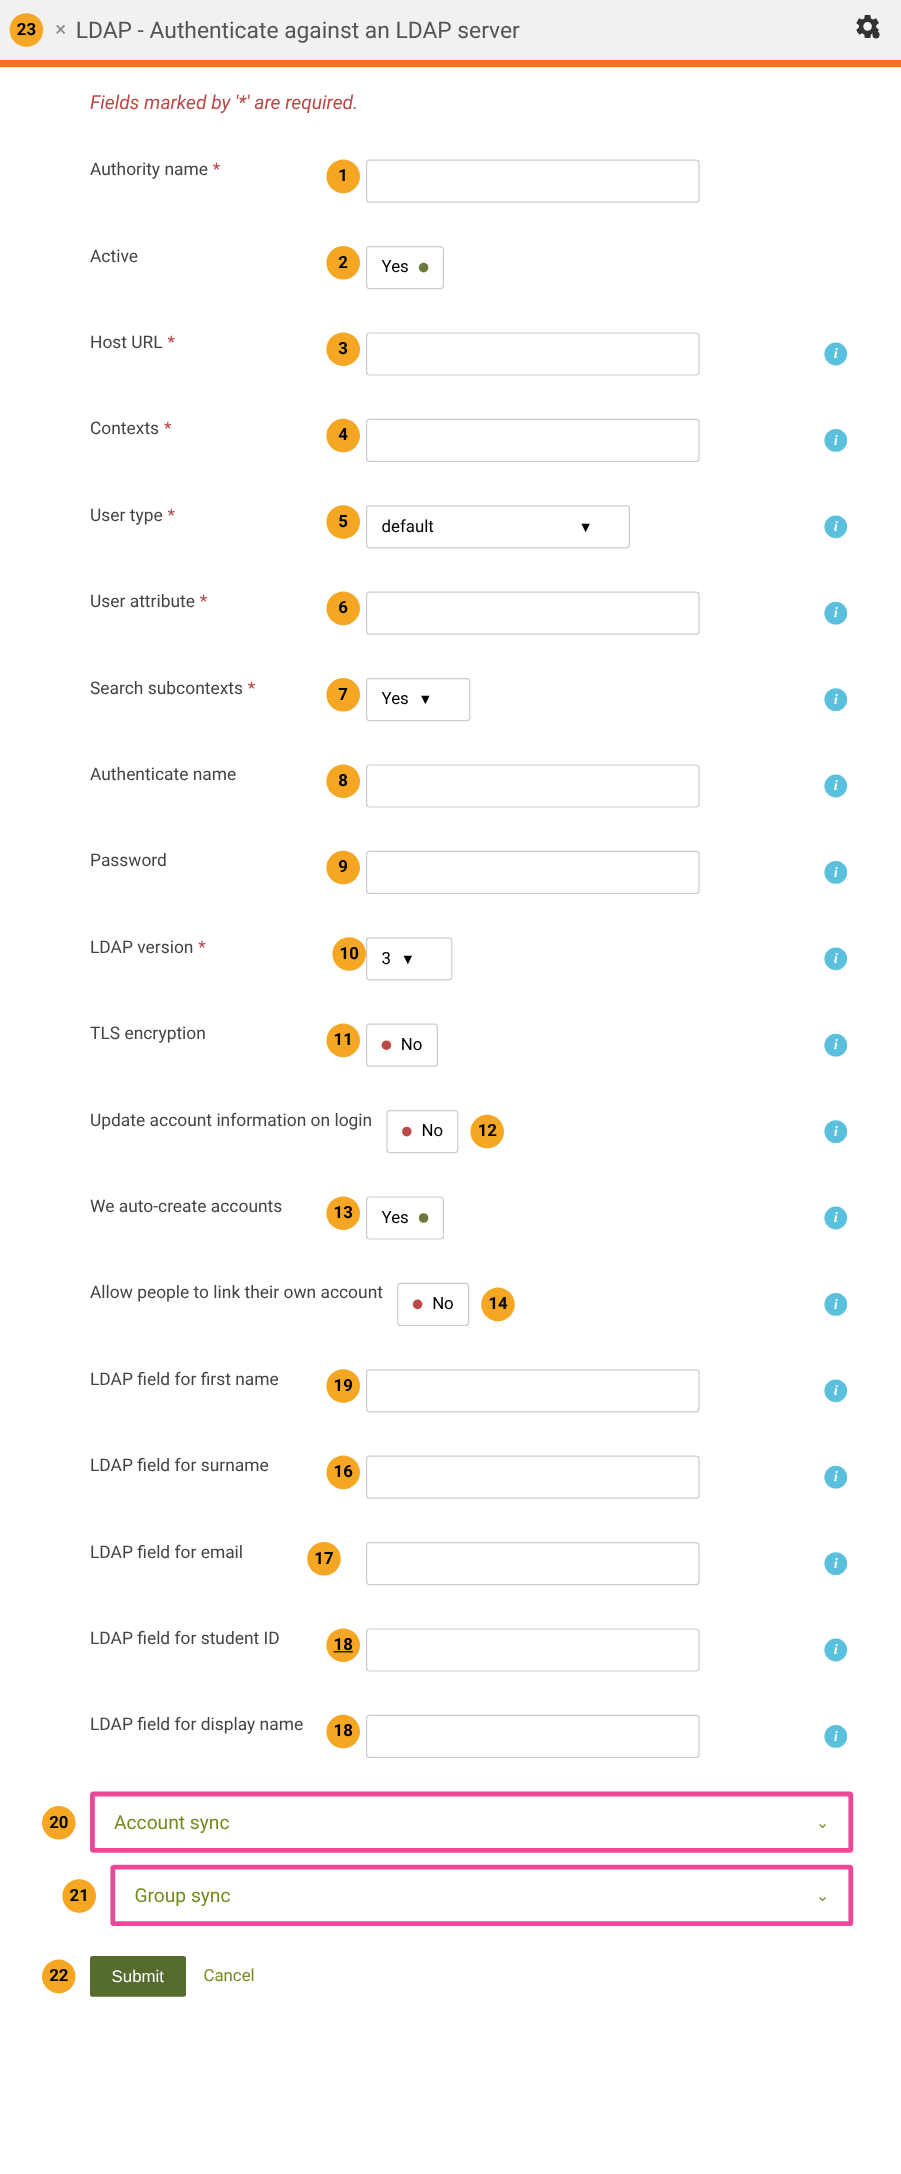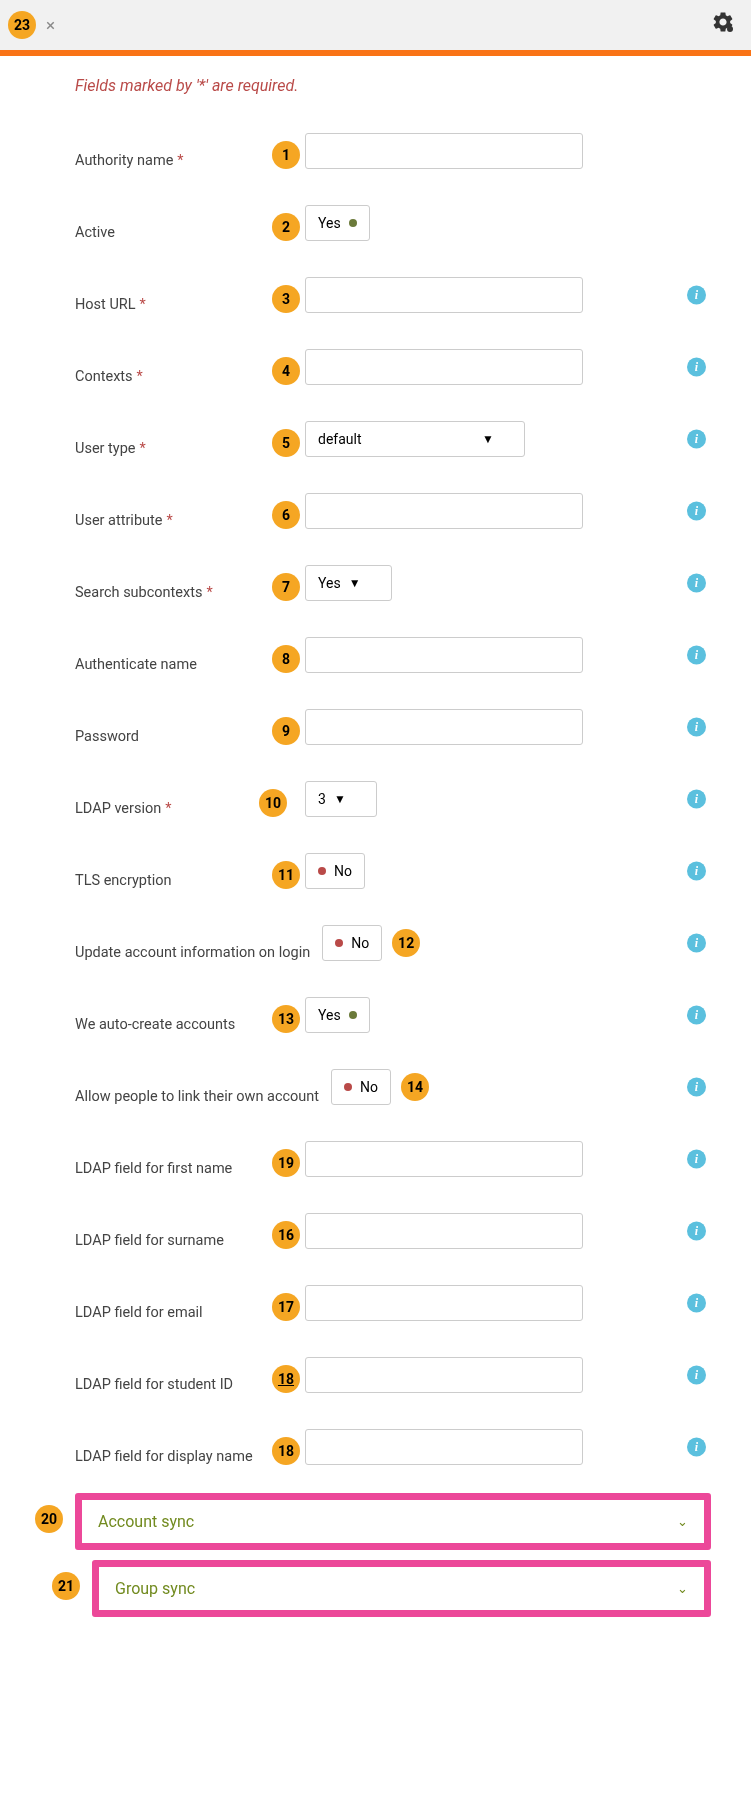--- a/index.html
+++ b/index.html
@@ -4,51 +4,52 @@
 <style>
 * { box-sizing: border-box; margin: 0; padding: 0; }
 body { font-family: -apple-system, BlinkMacSystemFont, "Segoe UI", Roboto, sans-serif; background: #fff; width: 751px; }
 .header { background: #f1f1f1; border-bottom: 6px solid #f97316; padding: 10px 16px; display: flex; justify-content: space-between; align-items: center; }
 .header-left { display: flex; align-items: center; gap: 8px; }
 .close-x { color: #888; font-size: 17px; cursor: pointer; margin-left: 30px; }
 .header-title { font-size: 19px; color: #555; font-weight: 400; }
 .gear { color: #333; font-size: 23px; }
 .content { padding: 20px 0 20px 75px; }
 .required-note { color: #b94a48; font-style: italic; font-size: 16px; margin-bottom: 20px; }
-.form-row { display: flex; align-items: flex-end; padding: 18px 0; border-bottom: 1px solid #eee; position: relative; }
+.form-row { display: flex; align-items: flex-start; padding: 18px 0; border-bottom: 1px solid #eee; position: relative; }
 .form-row:last-of-type { border-bottom: none; }
 .label-col { width: 230px; color: #444; font-size: 14.5px; display: flex; align-items: center; }
 .req-star { color: #b94a48; margin-left: 4px; }
 .input-col { flex: 1; position: relative; }
 .text-input { width: 278px; height: 36px; border: 1px solid #ccc; border-radius: 3px; padding: 0 10px; font-size: 14px; }
 .select-box { height: 36px; border: 1px solid #ccc; border-radius: 3px; padding: 0 30px 0 12px; font-size: 14px; background: #fff; position: relative; display: inline-flex; align-items: center; cursor: pointer; }
 .select-wide { width: 220px; justify-content: space-between; }
 .select-caret { font-size: 12px; margin-left: 8px; }
 .toggle-box { height: 36px; border: 1px solid #ccc; border-radius: 3px; padding: 0 12px; font-size: 14px; background: #fff; display: inline-flex; align-items: center; gap: 8px; cursor: pointer; }
 .dot { width: 8px; height: 8px; border-radius: 50%; display: inline-block; }
 .dot-green { background: #6b7a3a; }
 .dot-red { background: #b94a48; }
 .info-icon { position: absolute; right: 45px; top: 50%; transform: translateY(-50%); width: 19px; height: 19px; border-radius: 50%; background: #5bc0de; color: #fff; display: flex; align-items: center; justify-content: center; font-size: 12px; font-weight: bold; font-style: italic; cursor: pointer; font-family: Georgia, serif; }
 .badge { position: absolute; width: 28px; height: 28px; border-radius: 50%; background: #f5a623; color: #000; display: flex; align-items: center; justify-content: center; font-weight: bold; font-size: 14px; z-index: 10; }
-.accordion { margin: 10px 40px 10px 0; border: 7px solid #ec4899; border-radius: 3px; padding: 12px 16px; display: flex; justify-content: space-between; align-items: center; cursor: pointer; position: relative; }
+.accordion { margin: 10px 40px 10px 0; border: 4px solid #ec4899; border-radius: 3px; padding: 12px 16px; display: flex; justify-content: space-between; align-items: center; cursor: pointer; position: relative; }
 .accordion-title { color: #728b20; font-size: 16px; }
 .chevron { color: #728b20; font-size: 13px; }
 .actions { margin-top: 25px; display: flex; align-items: center; gap: 15px; position: relative; }
 .btn-submit { background: #556b2f; color: #fff; border: none; padding: 9px 18px; font-size: 14px; border-radius: 2px; cursor: pointer; }
 .btn-cancel { color: #728b20; font-size: 14px; cursor: pointer; }
 .row-wrap { position: relative; }
 .label-wide { width: auto; margin-right: 12px; }
 </style>
 </head>
 <body>
 
 <div class="header">
   <div class="header-left">
     <span class="badge" style="left:8px;top:11px;">23</span>
     <span class="close-x">×</span>
+    <span class="header-title">LDAP - Authenticate against an LDAP server</span>
   </div>
   <span class="gear">
     <svg width="24" height="24" viewBox="0 0 24 24" fill="#333">
         <path d="M19.14,12.94c0.04-0.3,0.06-0.61,0.06-0.94c0-0.32-0.02-0.64-0.07-0.94l2.03-1.58c0.18-0.14,0.23-0.41,0.12-0.61 l-1.92-3.32c-0.12-0.22-0.37-0.29-0.59-0.22l-2.39,0.96c-0.5-0.38-1.03-0.7-1.62-0.94L14.4,2.81c-0.04-0.24-0.24-0.41-0.48-0.41 h-3.84c-0.24,0-0.43,0.17-0.47,0.41L9.25,5.35C8.66,5.59,8.12,5.92,7.63,6.29L5.24,5.33c-0.22-0.08-0.47,0-0.59,0.22L2.74,8.87 C2.62,9.08,2.66,9.34,2.86,9.48l2.03,1.58C4.84,11.36,4.8,11.69,4.8,12s0.02,0.64,0.07,0.94l-2.03,1.58 c-0.18,0.14-0.23,0.41-0.12,0.61l1.92,3.32c0.12,0.22,0.37,0.29,0.59,0.22l2.39-0.96c0.5,0.38,1.03,0.7,1.62,0.94l0.36,2.54 c0.05,0.24,0.24,0.41,0.48,0.41h3.84c0.24,0,0.44-0.17,0.47-0.41l0.36-2.54c0.59-0.24,1.13-0.56,1.62-0.94l2.39,0.96 c0.22,0.08,0.47,0,0.59-0.22l1.92-3.32c0.12-0.22,0.07-0.47-0.12-0.61L19.14,12.94z M12,15.6c-1.98,0-3.6-1.62-3.6-3.6 s1.62-3.6,3.6-3.6s3.6,1.62,3.6,3.6S13.98,15.6,12,15.6z"></path>
         <circle cx="19" cy="19" r="3"></circle>
       </svg>
   </span>
 </div>
 
 <div class="content">
@@ -165,21 +166,21 @@
       <span class="info-icon">i</span>
     </div>
   </div>
 
   <div class="row-wrap">
     <div class="form-row">
       <div class="label-col">
           <span>LDAP version</span>
           <span class="req-star">*</span>
         </div>
-      <span class="badge" style="left:184px;">10</span>
+      <span class="badge" style="left:202px;">10</span>
       <div class="input-col"><div class="select-box">
             <span>3</span>
             <span class="select-caret">▼</span>
           </div></div>
       <span class="info-icon">i</span>
     </div>
   </div>
 
   <div class="row-wrap">
     <div class="form-row">
@@ -261,21 +262,21 @@
       <div class="input-col"><input class="text-input" style=""></div>
       <span class="info-icon">i</span>
     </div>
   </div>
 
   <div class="row-wrap">
     <div class="form-row">
       <div class="label-col">
           <span>LDAP field for email</span>
         </div>
-      <span class="badge" style="left:197px;margin-top:36px;">17</span>
+      <span class="badge" style="left:181px;">17</span>
       <div class="input-col"><input class="text-input" style=""></div>
       <span class="info-icon">i</span>
     </div>
   </div>
 
   <div class="row-wrap">
     <div class="form-row">
       <div class="label-col">
           <span>LDAP field for student ID</span>
         </div>
@@ -305,14 +306,19 @@
   </div>
 
   <div style="position:relative;margin-left:17px;">
     <span class="badge" style="left:-40px;top:12px;">21</span>
     <div class="accordion">
       <span class="accordion-title">Group sync</span>
       <span class="chevron">⌄</span>
     </div>
   </div>
 
+  <div class="actions">
+    <span class="badge" style="left:-40px;position:absolute;">22</span>
+    <button class="btn-submit">Submit</button>
+    <span class="btn-cancel">Cancel</span>
+  </div>
 
 </div>
 
 </body></html>

